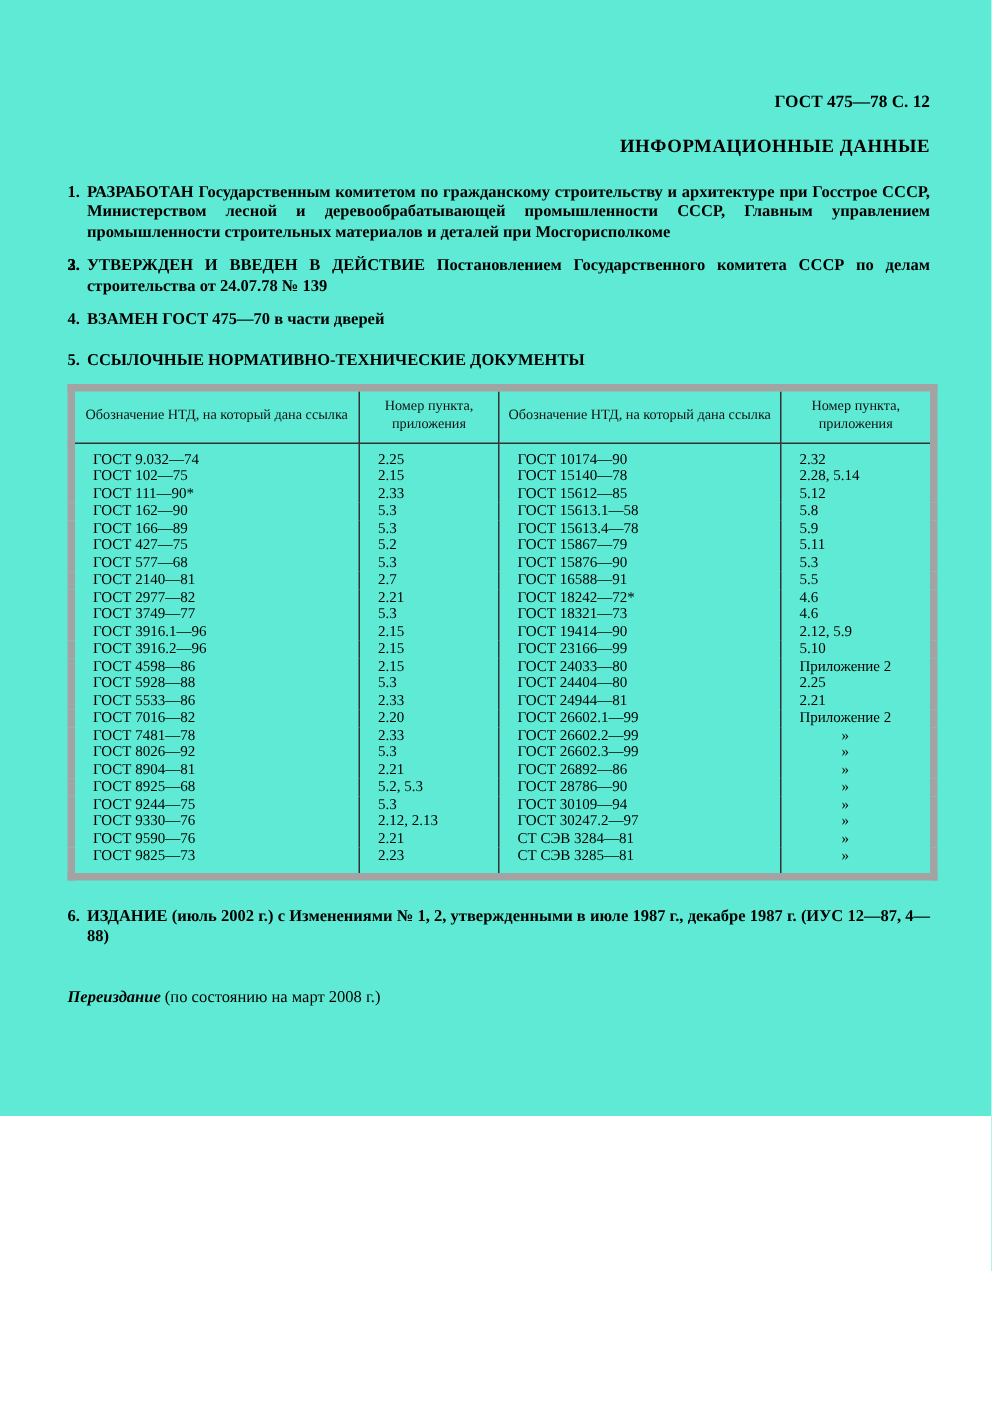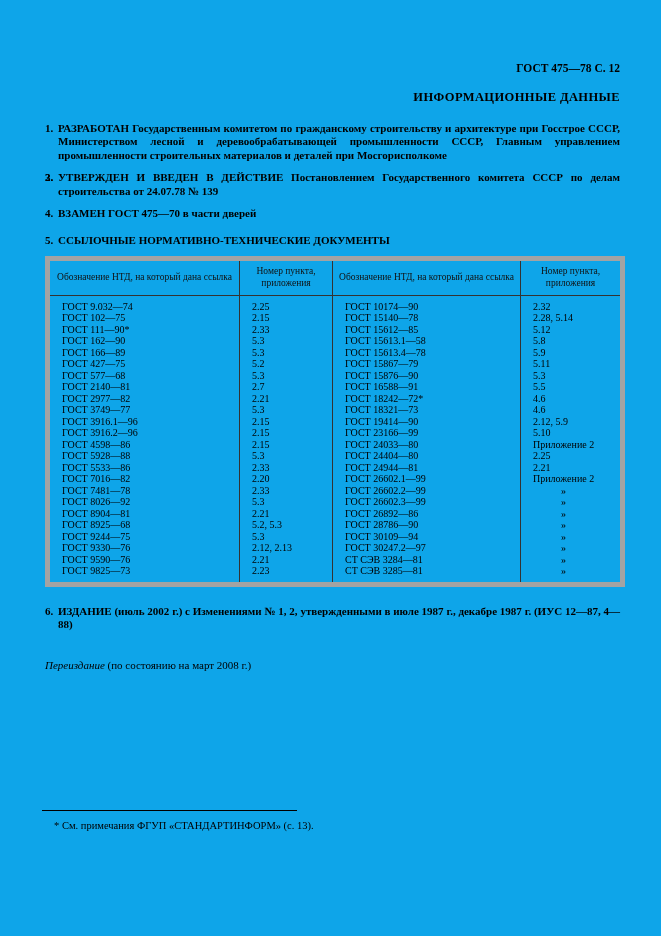--- a/index.html
+++ b/index.html
@@ -1,18 +1,18 @@
 <!DOCTYPE html>
 <html><head>
 <meta charset="utf-8">
 <style>
   * { box-sizing: border-box; }
   html, body { margin: 0; padding: 0; background: #ffffff; }
   .page {
-    width: 661px; height: 936px; margin: 0 auto; background: #0ea5e9;
+    width: 661px; height: 744px; margin: 0 auto; background: #5eead4;
     position: relative; color: #000;
     font-family: "Liberation Serif", "DejaVu Serif", serif;
     padding: 62px 41px 0 45px;
   }
   .doc-header {
     text-align: right; font-weight: bold; font-size: 11.5px;
   }
   .doc-title {
     text-align: right; font-weight: bold; font-size: 12.5px;
     letter-spacing: 0.4px; margin-top: 16px;
@@ -45,21 +45,21 @@
   }
   .ntd-table tbody td {
     font-size: 10px; line-height: 11.5px;
     padding: 0 3px 0 12px; white-space: nowrap; overflow: hidden;
   }
   .ntd-table tbody tr:first-child td { padding-top: 5px; }
   .ntd-table tbody tr:last-child td { padding-bottom: 5px; }
   .ntd-table tbody td.ditto { padding-left: 40px; }
 
   .reissue { margin-top: 28px; font-size: 11px; }
-  .reissue .lead { font-weight: normal; font-style: italic; }
+  .reissue .lead { font-weight: bold; font-style: italic; }
 
   .footnote-block { position: absolute; left: 42px; top: 810px; width: 530px; }
   .footnote-rule { width: 255px; border-top: 1px solid #000; height: 0; }
   .footnote-text { margin-top: 9px; padding-left: 12px; font-size: 10.5px; }
 </style>
 </head>
 <body>
 
 <div class="page">
 

